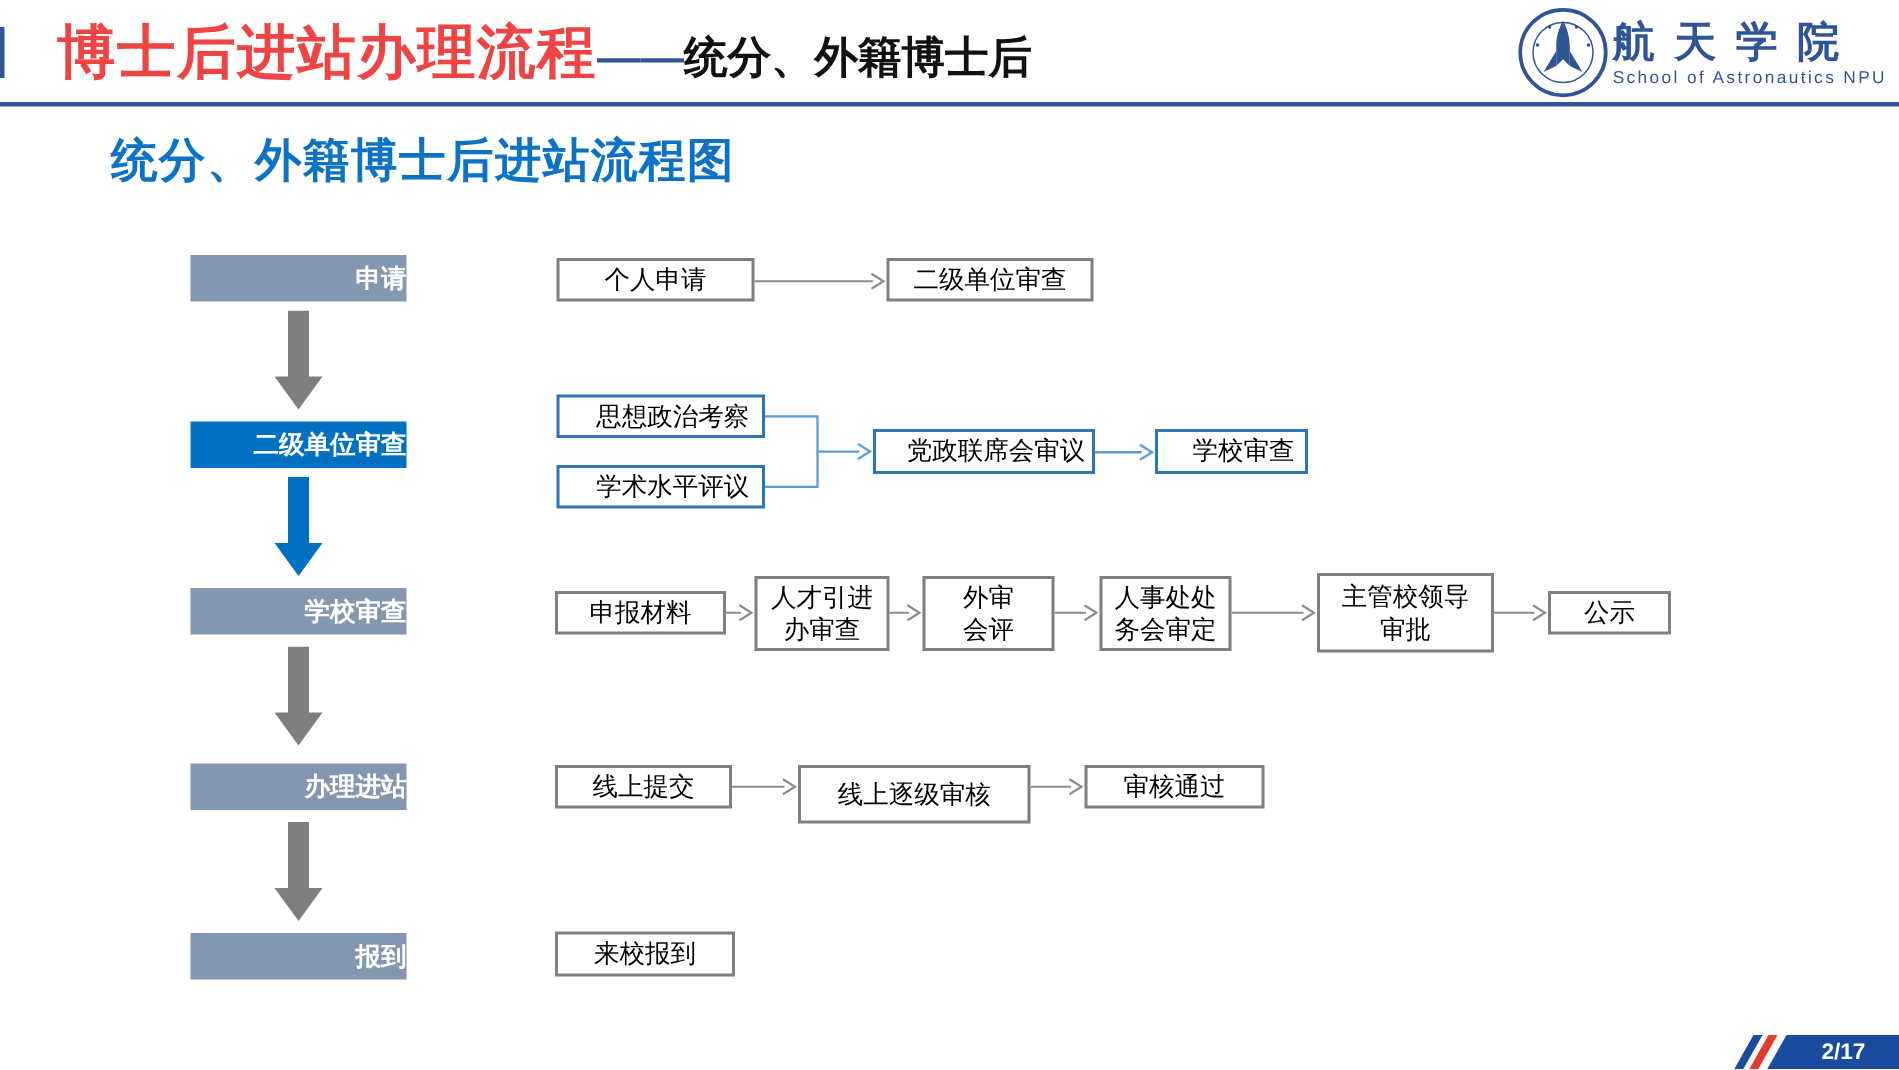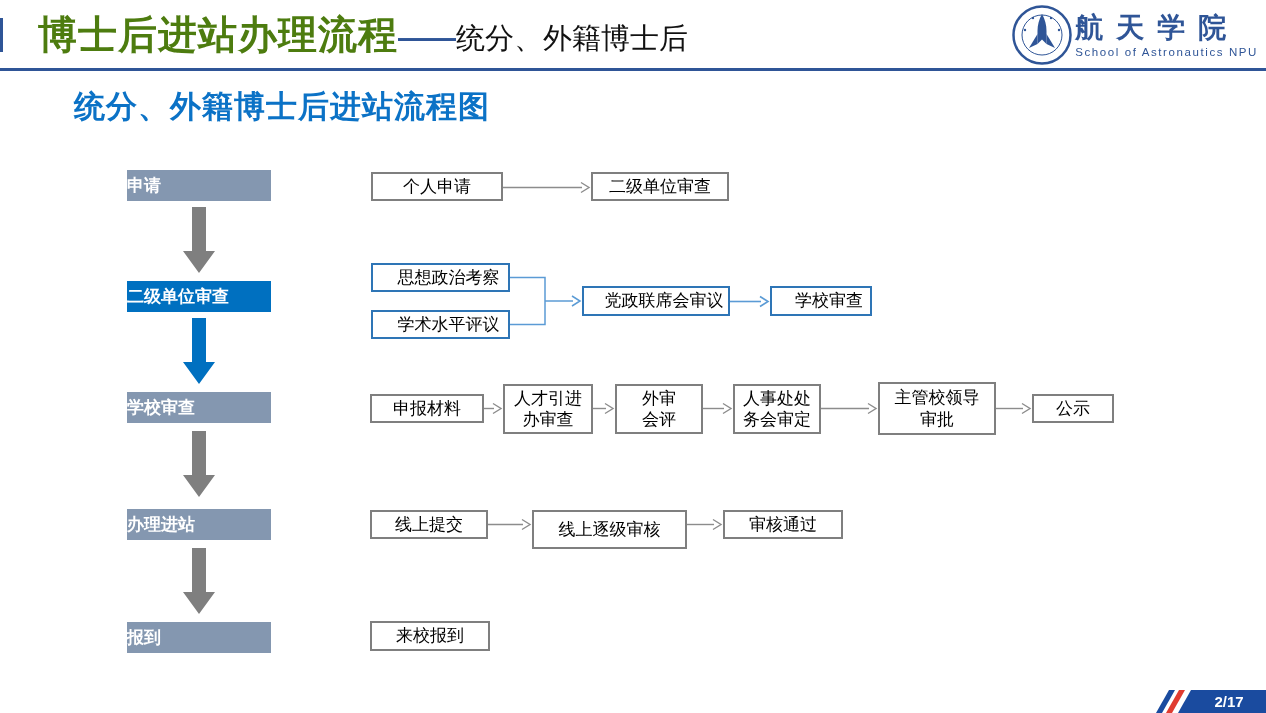--- a/index.html
+++ b/index.html
@@ -4,32 +4,32 @@
 <style>
   * { margin:0; padding:0; box-sizing:border-box; }
   html,body { background:#ffffff; }
   .slide {
     position:relative; width:1266px; height:713px; background:#fff; overflow:hidden;
     font-family:"Liberation Sans","DejaVu Sans",sans-serif;
   }
   
   .accent-strip { position:absolute; left:0; top:18px; width:3px; height:34px; background:#2F5597; }
   .title-row { position:absolute; left:38px; top:8px; display:flex; align-items:baseline; white-space:nowrap; }
-  .title-main { font-size:39px; font-weight:bold; color:#4d7c0f; letter-spacing:1px; }
+  .title-main { font-size:39px; font-weight:bold; color:#ef4444; letter-spacing:1px; }
   .title-dash { font-size:29px; font-weight:bold; color:#2F5597; }
-  .title-suffix { font-size:29px; font-weight:normal; color:#111; }
+  .title-suffix { font-size:29px; font-weight:bold; color:#111; }
   .header-underline { position:absolute; left:0; top:68px; width:1266px; height:3px; background:#2F5597; }
   .logo { position:absolute; right:8px; top:4px; display:flex; align-items:center; gap:2px; }
   .logo-cn { font-size:28px; font-weight:bold; color:#2F5597; letter-spacing:13px; line-height:1.15; white-space:nowrap; }
   .logo-en { font-size:11.5px; color:#2F5597; letter-spacing:1.6px; margin-top:2px; white-space:nowrap; }
   
   .heading { position:absolute; left:74px; top:86px; font-size:31px; font-weight:bold; color:#0B72C6; letter-spacing:1px; }
   
   .stage { position:absolute; left:127px; width:144px; height:31px; background:#8497B0;
-           color:#fff; font-size:17px; font-weight:bold; text-align:left; line-height:31px; }
+           color:#fff; font-size:17px; font-weight:bold; text-align:right; line-height:31px; }
   .stage.hl { background:#0070C0; }
   .varrow { position:absolute; }
   
   .wbox { position:absolute; background:#fff; border:2px solid #7F7F7F; color:#000;
           font-size:17px; line-height:1.25; display:flex; align-items:center; justify-content:center;
           text-align:center; white-space:pre-line; }
   .wbox.blue { border-color:#2E75B6;padding-left:16px; }
   
   .harrow { position:absolute; }
   .harrow line, .harrow polyline { stroke:#8C8C8C; stroke-width:1.4; fill:none; }

